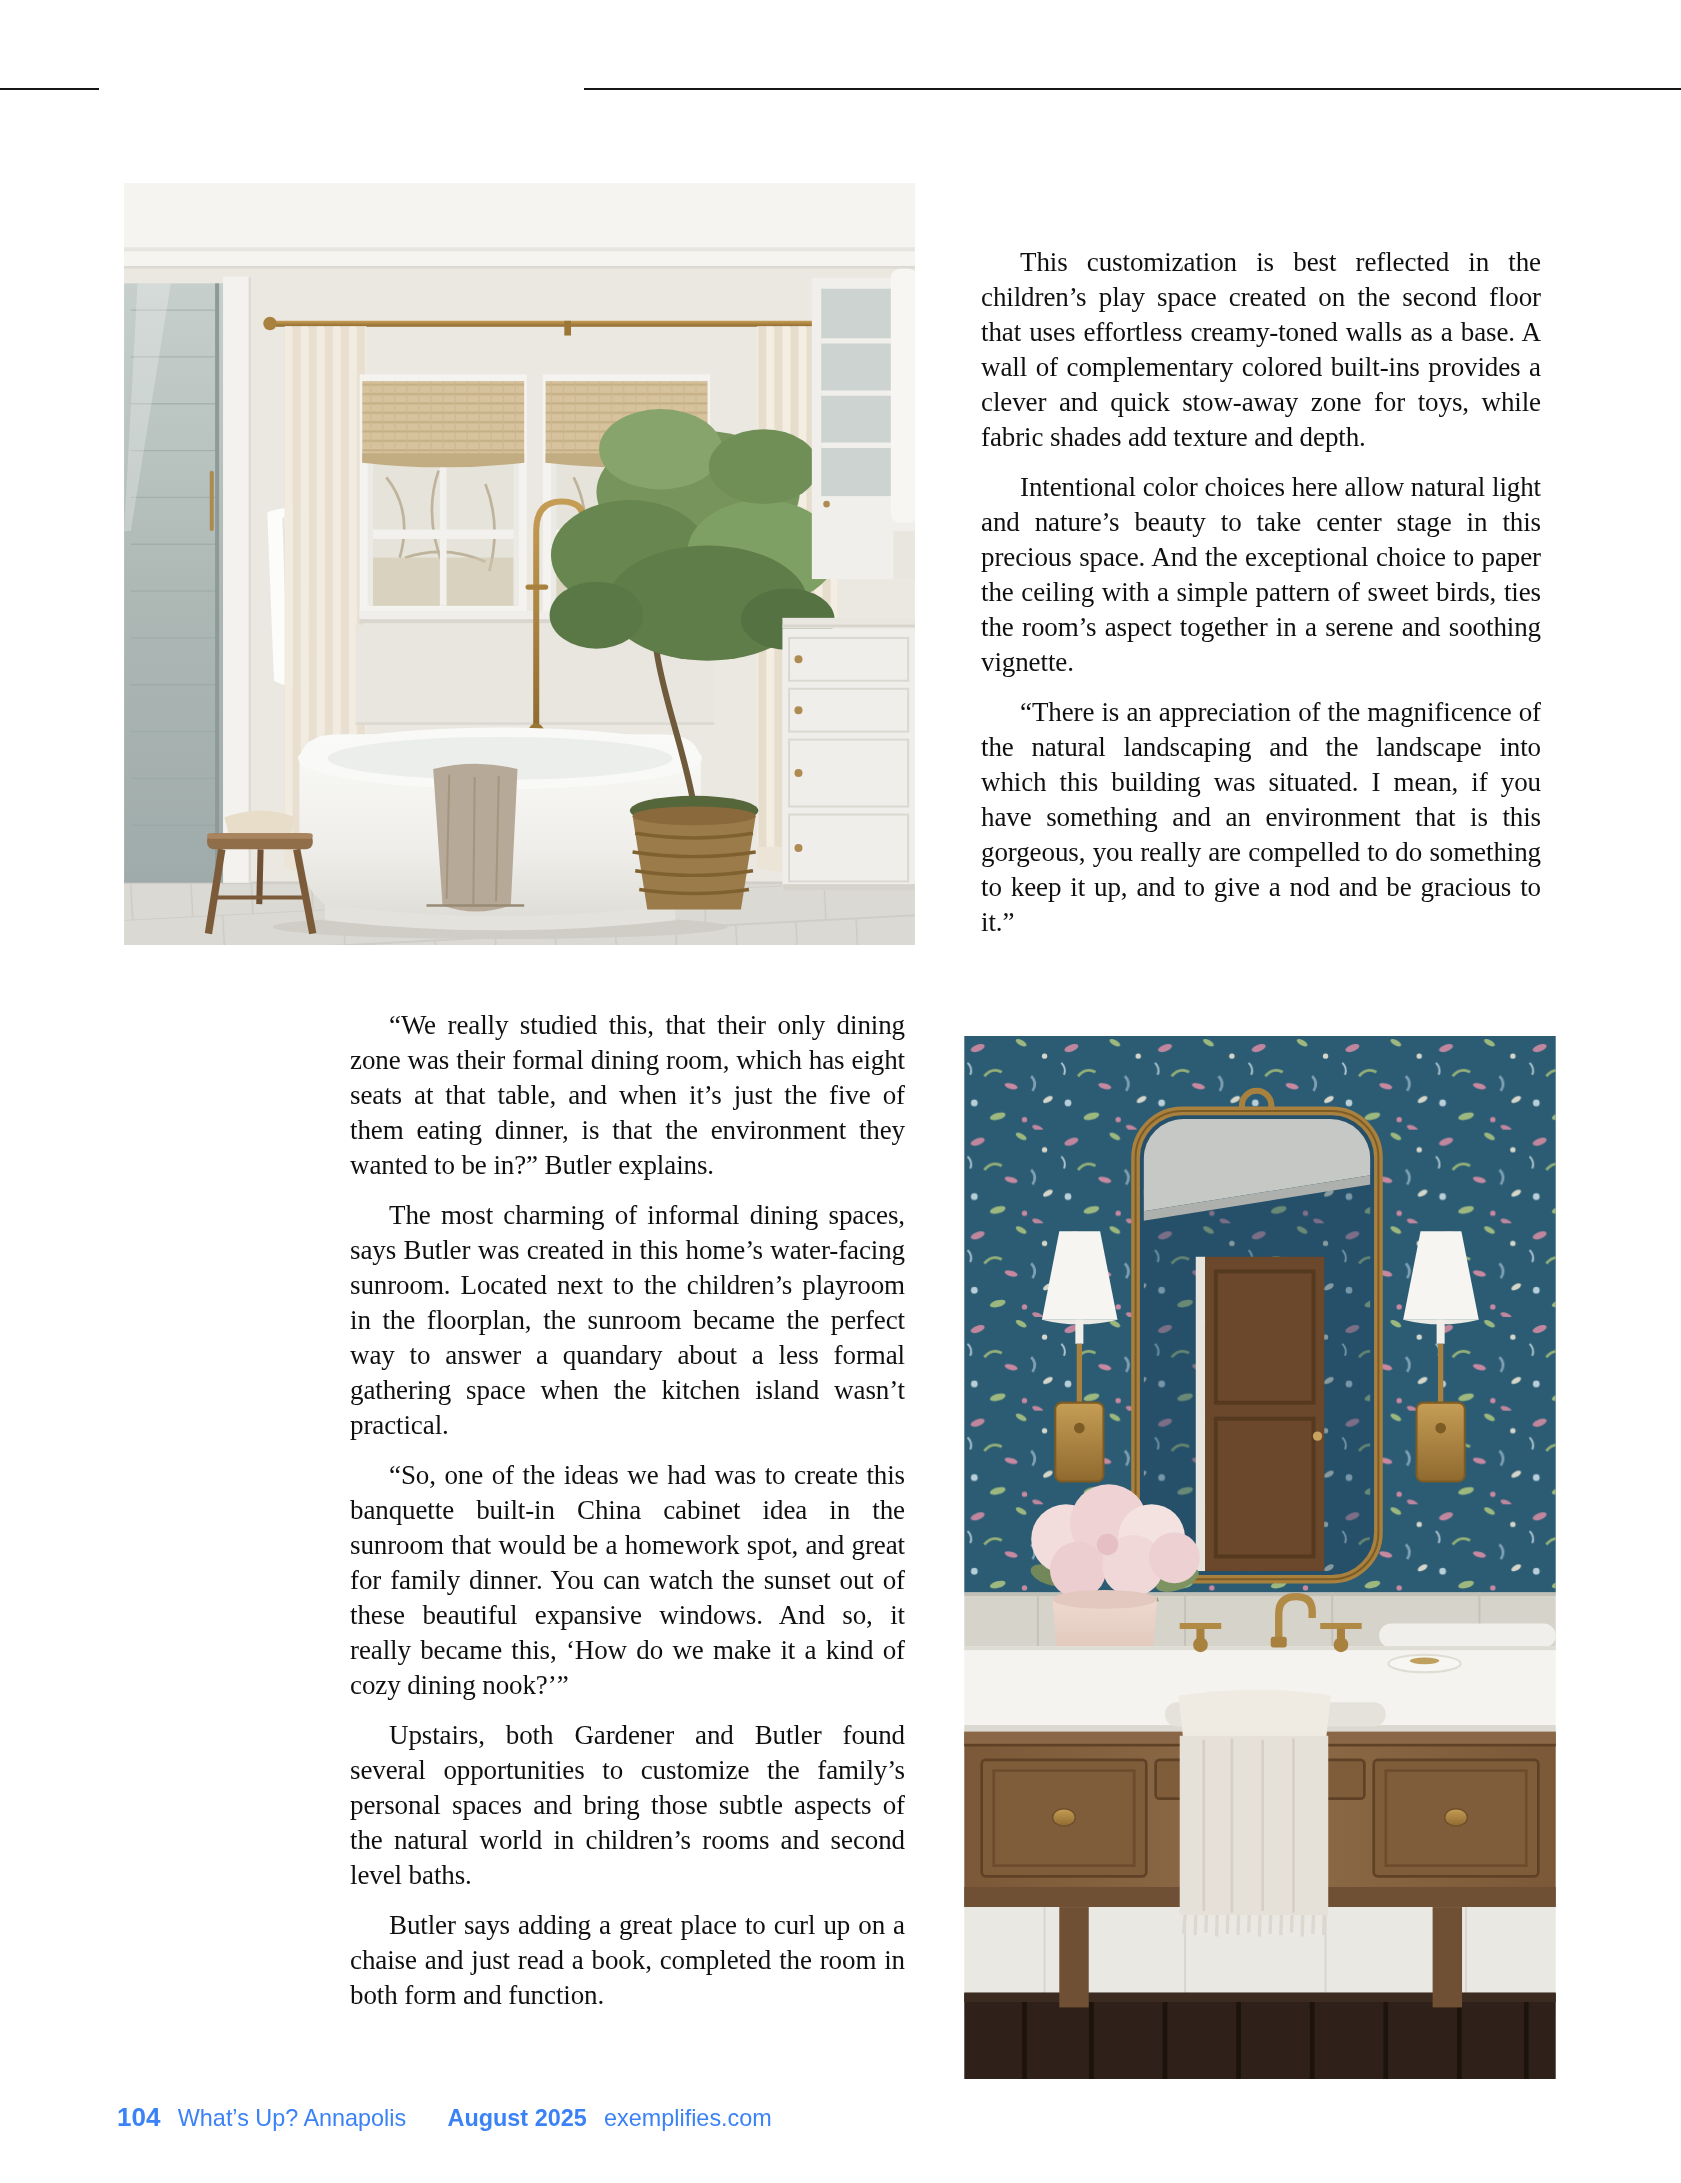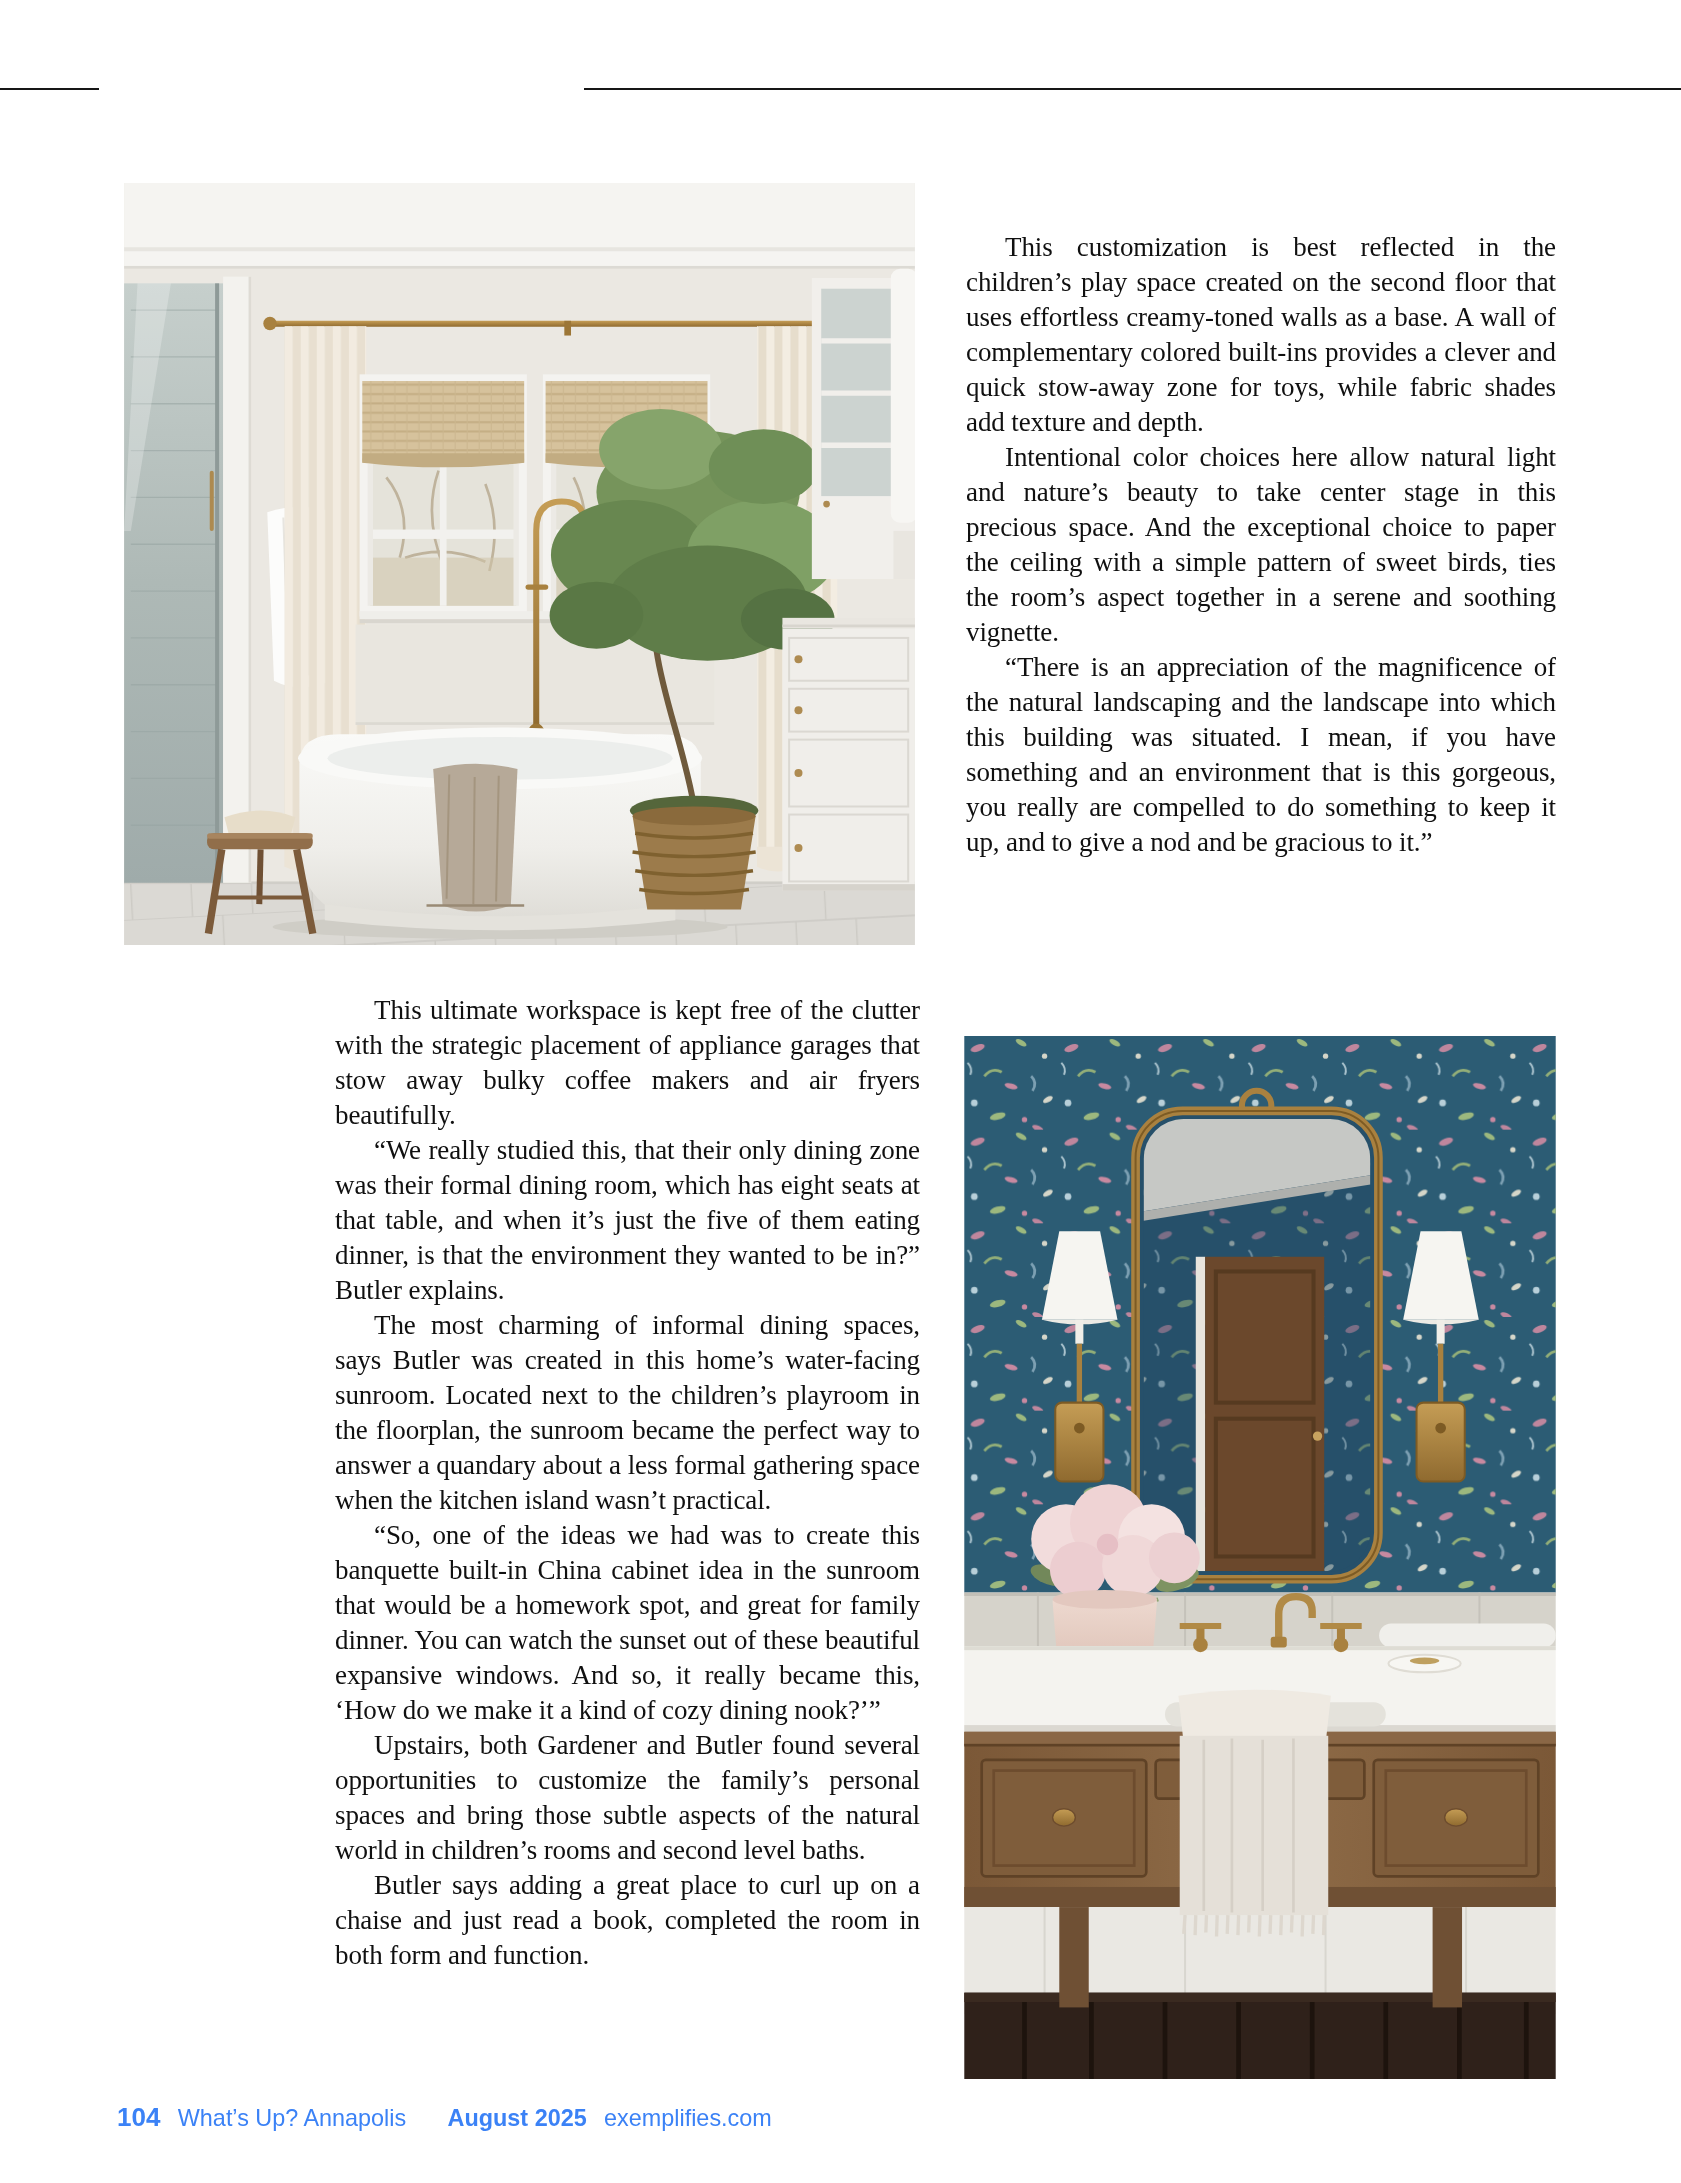--- a/index.html
+++ b/index.html
@@ -30,21 +30,21 @@
     font-family:"Liberation Sans", sans-serif;
     font-weight:bold;font-size:21px;letter-spacing:4.7px;
   }
   
   .col{
     position:absolute;
     font-size:27px;line-height:35px;
     text-align:justify;
     letter-spacing:-0.1px;
   }
-  .col p{margin:0;text-indent:39px;font-family:Liberation Serif, serif;}
+  .col p{margin:15px;text-indent:39px;font-family:Liberation Serif, serif;}
   .col-left{left:335px;top:993px;width:585px;}
   .col-right{left:966px;top:230px;width:590px;}
   
   .photo{position:absolute;overflow:hidden;}
   .photo svg{display:block;}
   .photo-bath{left:124px;top:183px;width:791px;height:762px;}
   .photo-powder{left:964px;top:1036px;width:592px;height:1043px;}
   
   .footer{
     position:absolute;left:117px;top:2102px;
@@ -373,21 +373,20 @@
     </svg>
   </div>
 
   <div class="col col-right">
     <p>This customization is best reflected in the children’s play space created on the second floor that uses effortless creamy-toned walls as a base. A wall of complementary colored built-ins provides a clever and quick stow-away zone for toys, while fabric shades add texture and depth.</p>
     <p>Intentional color choices here allow natural light and nature’s beauty to take center stage in this precious space. And the exceptional choice to paper the ceiling with a simple pattern of sweet birds, ties the room’s aspect together in a serene and soothing vignette.</p>
     <p>“There is an appreciation of the magnificence of the natural landscaping and the landscape into which this building was situated. I mean, if you have something and an environment that is this gorgeous, you really are compelled to do something to keep it up, and to give a nod and be gracious to it.”</p>
   </div>
 
   <div class="col col-left">
-    <p>This ultimate workspace is kept free of the clutter with the strategic placement of appliance garages that stow away bulky coffee makers and air fryers beautifully.</p>
     <p>“We really studied this, that their only dining zone was their formal dining room, which has eight seats at that table, and when it’s just the five of them eating dinner, is that the environment they wanted to be in?” Butler explains.</p>
     <p>The most charming of informal dining spaces, says Butler was created in this home’s water-facing sunroom. Located next to the children’s playroom in the floorplan, the sunroom became the perfect way to answer a quandary about a less formal gathering space when the kitchen island wasn’t practical.</p>
     <p>“So, one of the ideas we had was to create this banquette built-in China cabinet idea in the sunroom that would be a homework spot, and great for family dinner. You can watch the sunset out of these beautiful expansive windows. And so, it really became this, ‘How do we make it a kind of cozy dining nook?’”</p>
     <p>Upstairs, both Gardener and Butler found several opportunities to customize the family’s personal spaces and bring those subtle aspects of the natural world in children’s rooms and second level baths.</p>
     <p>Butler says adding a great place to curl up on a chaise and just read a book, completed the room in both form and function.</p>
   </div>
 
   <div class="footer">
     <span class="page-num">104</span>
     <span class="magazine">What’s Up? Annapolis</span>

